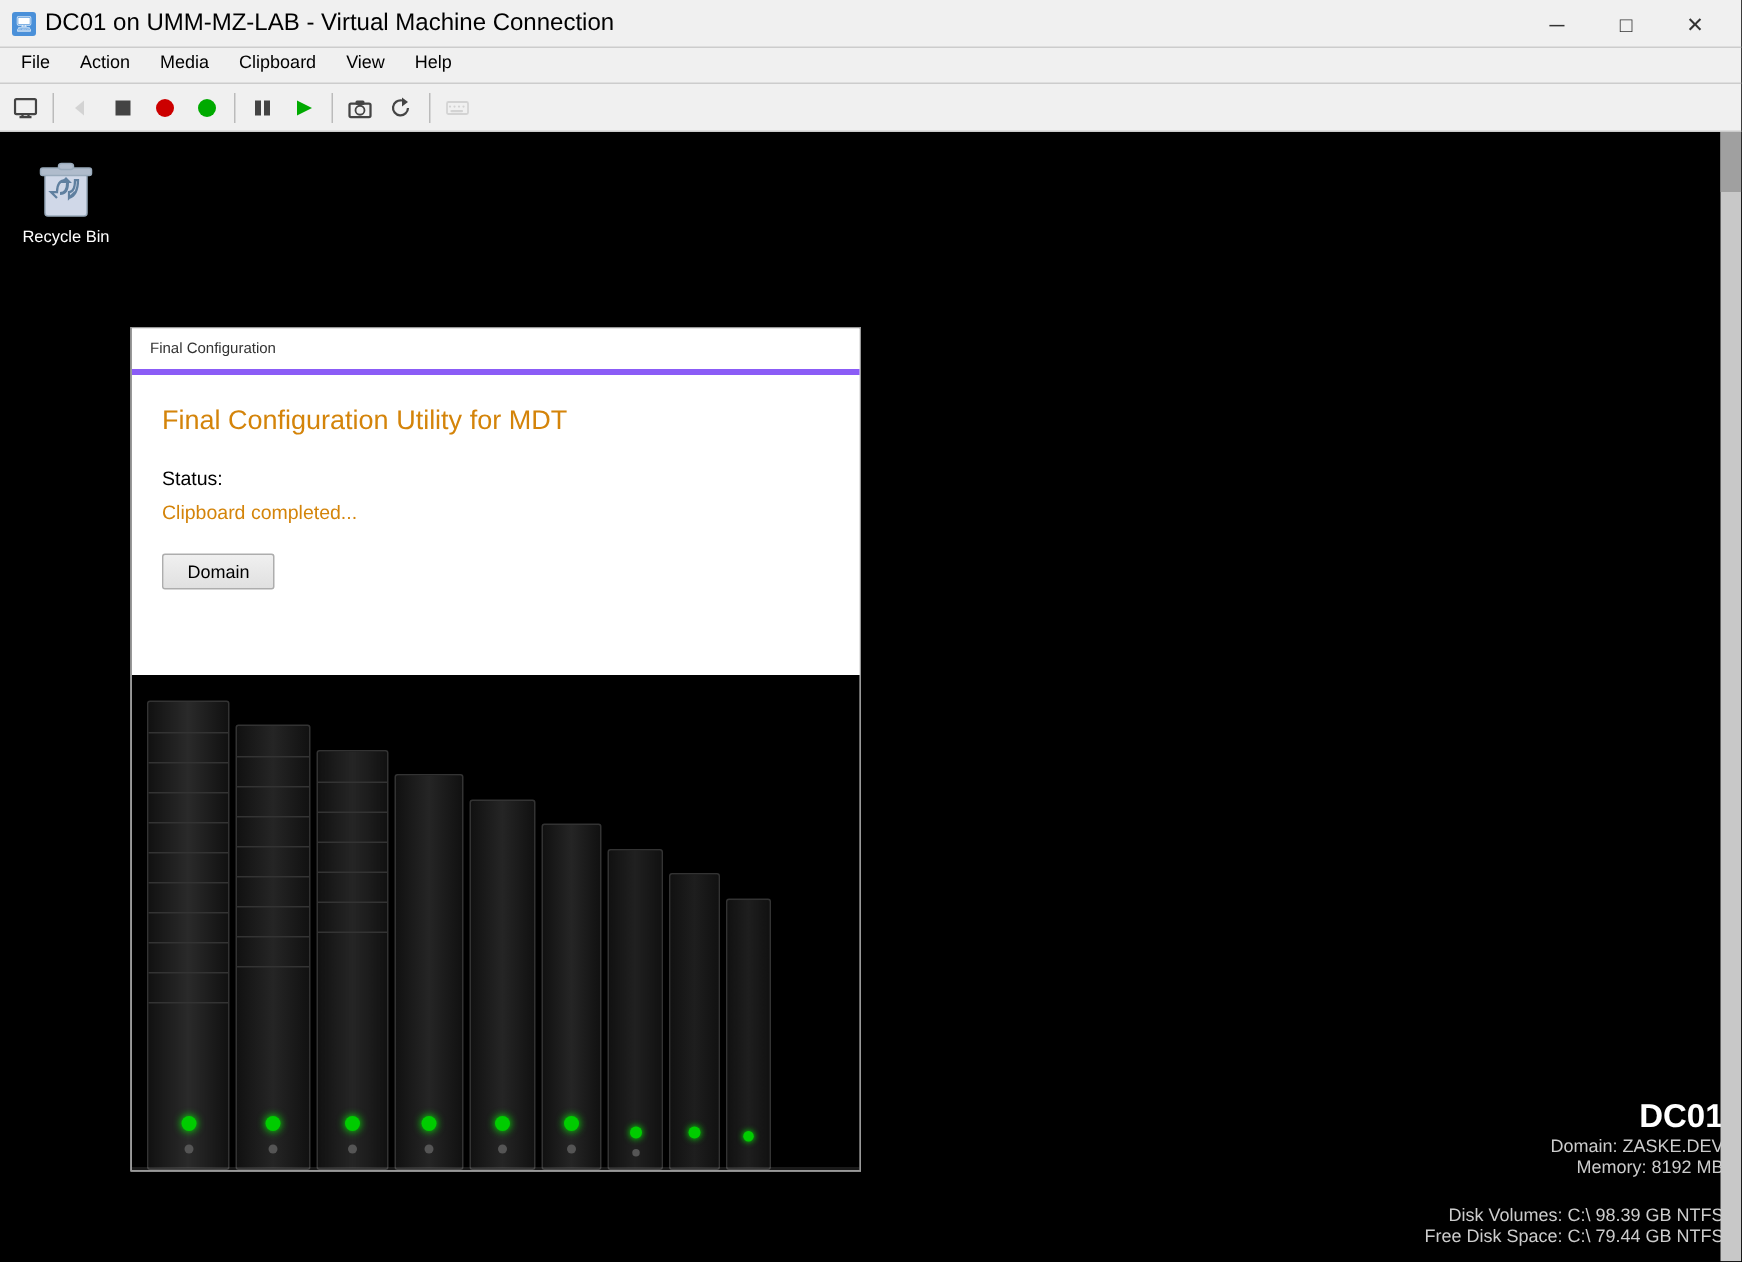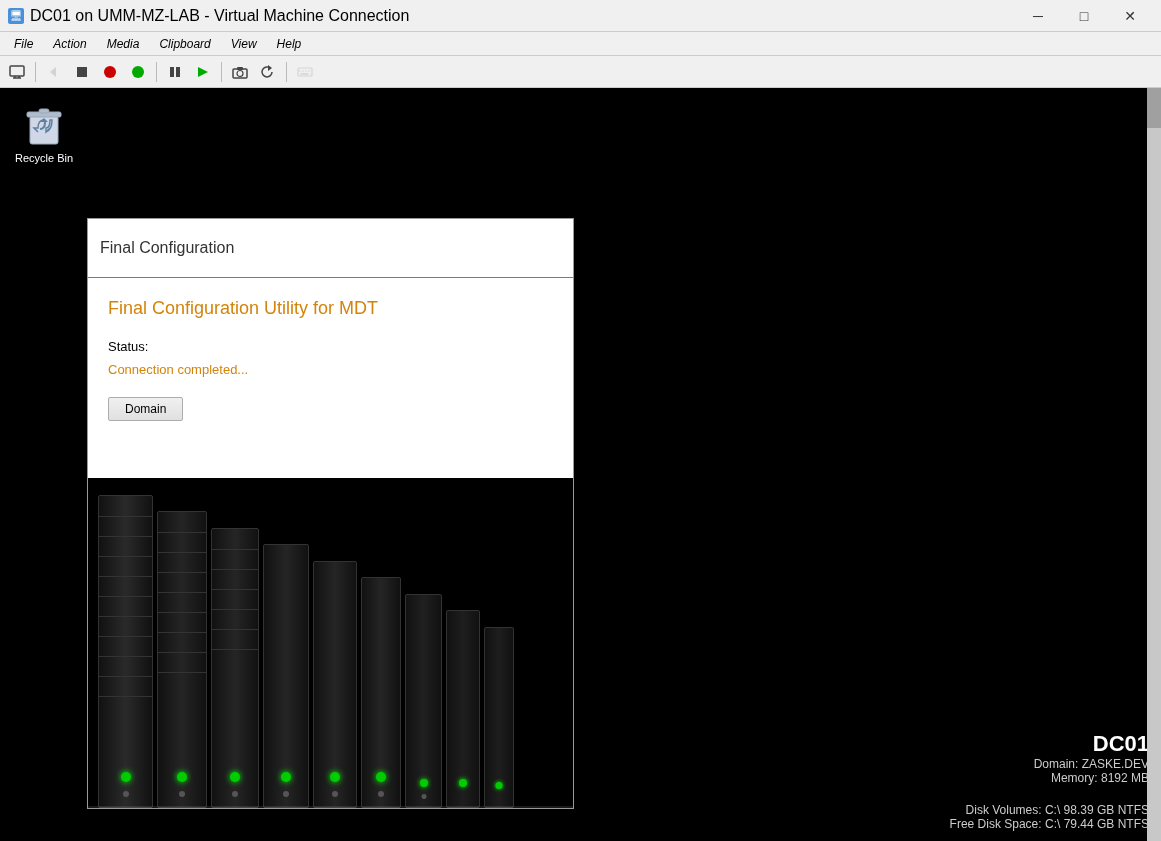--- a/index.html
+++ b/index.html
@@ -31,24 +31,23 @@
       background: transparent; border: none; cursor: pointer;
       font-size: 14px; color: #333;
       display: flex; align-items: center; justify-content: center;
     }
 
     
     .menu-bar {
       background: #f0f0f0;
       height: 24px;
       display: flex;
-      align-items: center;
+      align-items: flex-start;
       padding: 0 4px;
       border-bottom: 1px solid #ccc;
-      font-style: italic;
     }
     .menu-item {
       padding: 2px 10px;
       font-size: 12px;
       cursor: pointer;
       color: #000;
     }
 
     
     .toolbar {
@@ -108,23 +107,23 @@
     .dialog {
       position: absolute;
       top: 130px; left: 87px;
       width: 487px;
       background: #fff;
       border: 1px solid #999;
       box-shadow: 2px 2px 8px rgba(0,0,0,0.4);
     }
     .dialog-title-bar {
       background: #fff;
-      padding: 20px 12px;
-      border-bottom: 1px solid #8b5cf6;
-      font-size: 16px;
+      padding: 8px 12px;
+      border-bottom: 4px solid #8b5cf6;
+      font-size: 10px;
       color: #333;
     }
     .dialog-content {
       padding: 20px 20px 30px 20px;
       background: #fff;
       min-height: 200px;
     }
     .dialog-heading {
       color: #d4840a;
       font-size: 18px;
@@ -305,21 +304,21 @@
       <span class="recycle-bin-label">Recycle Bin</span>
     </div>
 
     <div class="dialog">
       <div class="dialog-title-bar">
         <span>Final Configuration</span>
       </div>
       <div class="dialog-content">
         <div class="dialog-heading">Final Configuration Utility for MDT</div>
         <div class="dialog-status-label">Status:</div>
-        <div class="dialog-status-value">Connection completed...</div>
+        <div class="dialog-status-value">Clipboard completed...</div>
         <button class="dialog-close-btn">Domain</button>
       </div>
 
       <div style="height: 330px; background: #000; overflow: hidden; position: relative;">
         <div style="display: flex; align-items: flex-end; height: 100%; padding: 0 10px;">
 
           <div style="display: flex; gap: 4px; align-items: flex-end; height: 100%;">
 
             <div style="width: 55px; height: 95%; background: linear-gradient(to right, #111, #2a2a2a, #111); border: 1px solid #333; position: relative; border-radius: 2px;">
               <div style="position: absolute; bottom: 25px; left: 50%; transform: translateX(-50%); width: 10px; height: 10px; background: #00cc00; border-radius: 50%; box-shadow: 0 0 6px #00ff00;"></div>

